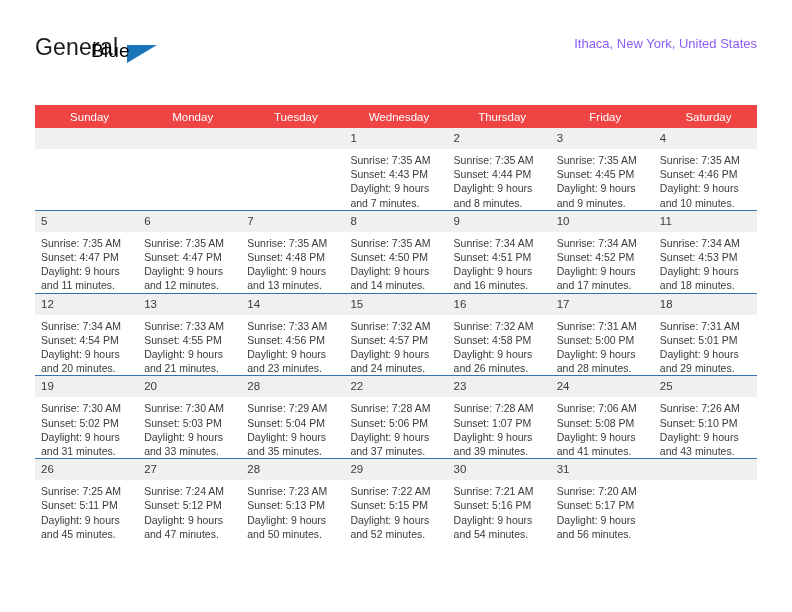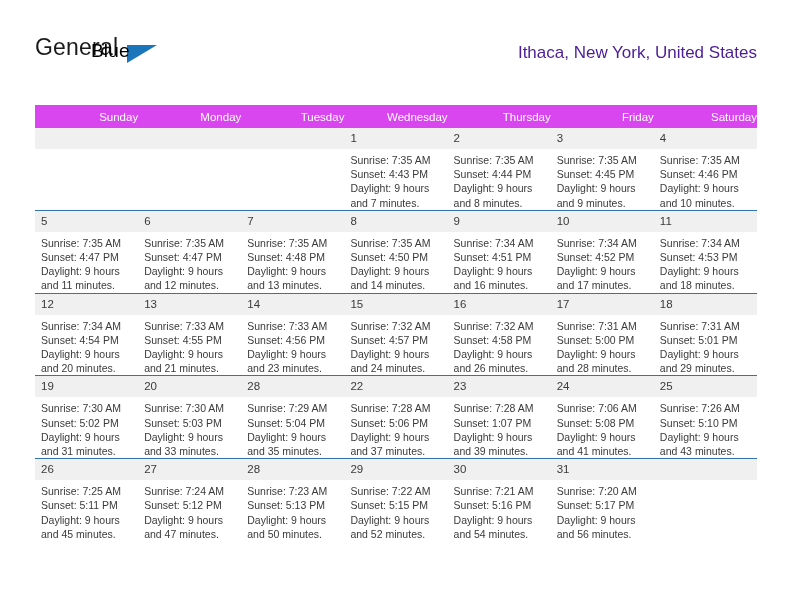--- a/index.html
+++ b/index.html
@@ -70,42 +70,42 @@
     top: 0;
     text-align: right;
   }
   .cal-title {
     font-size: 27px;
     color: #2b2b2b;
     line-height: 34px;
     white-space: nowrap;
   }
   .cal-subtitle {
-    font-size: 17px;
-    color: #4c1d95;
+    font-size: 13px;
+    color: #8b5cf6;
     line-height: 22px;
-    margin-top: 14px;
+    margin-top: 5px;
     white-space: nowrap;
   }
 
   
   .calendar {
     position: absolute;
     left: 35px;
     top: 105px;
     width: 722px;
     border-collapse: collapse;
     table-layout: fixed;
   }
   .calendar th {
-    background: #d946ef;
+    background: #ef4444;
     color: #ffffff;
     font-size: 11.5px;
     font-weight: normal;
-    text-align: right;
+    text-align: center;
     padding: 5px 0 5px 6px;
     height: 13px;
     border: none;
   }
   .calendar td {
     vertical-align: top;
     padding: 0;
     height: 74px;
     border-top: 1px solid #3572b0;
     background: #ffffff;

